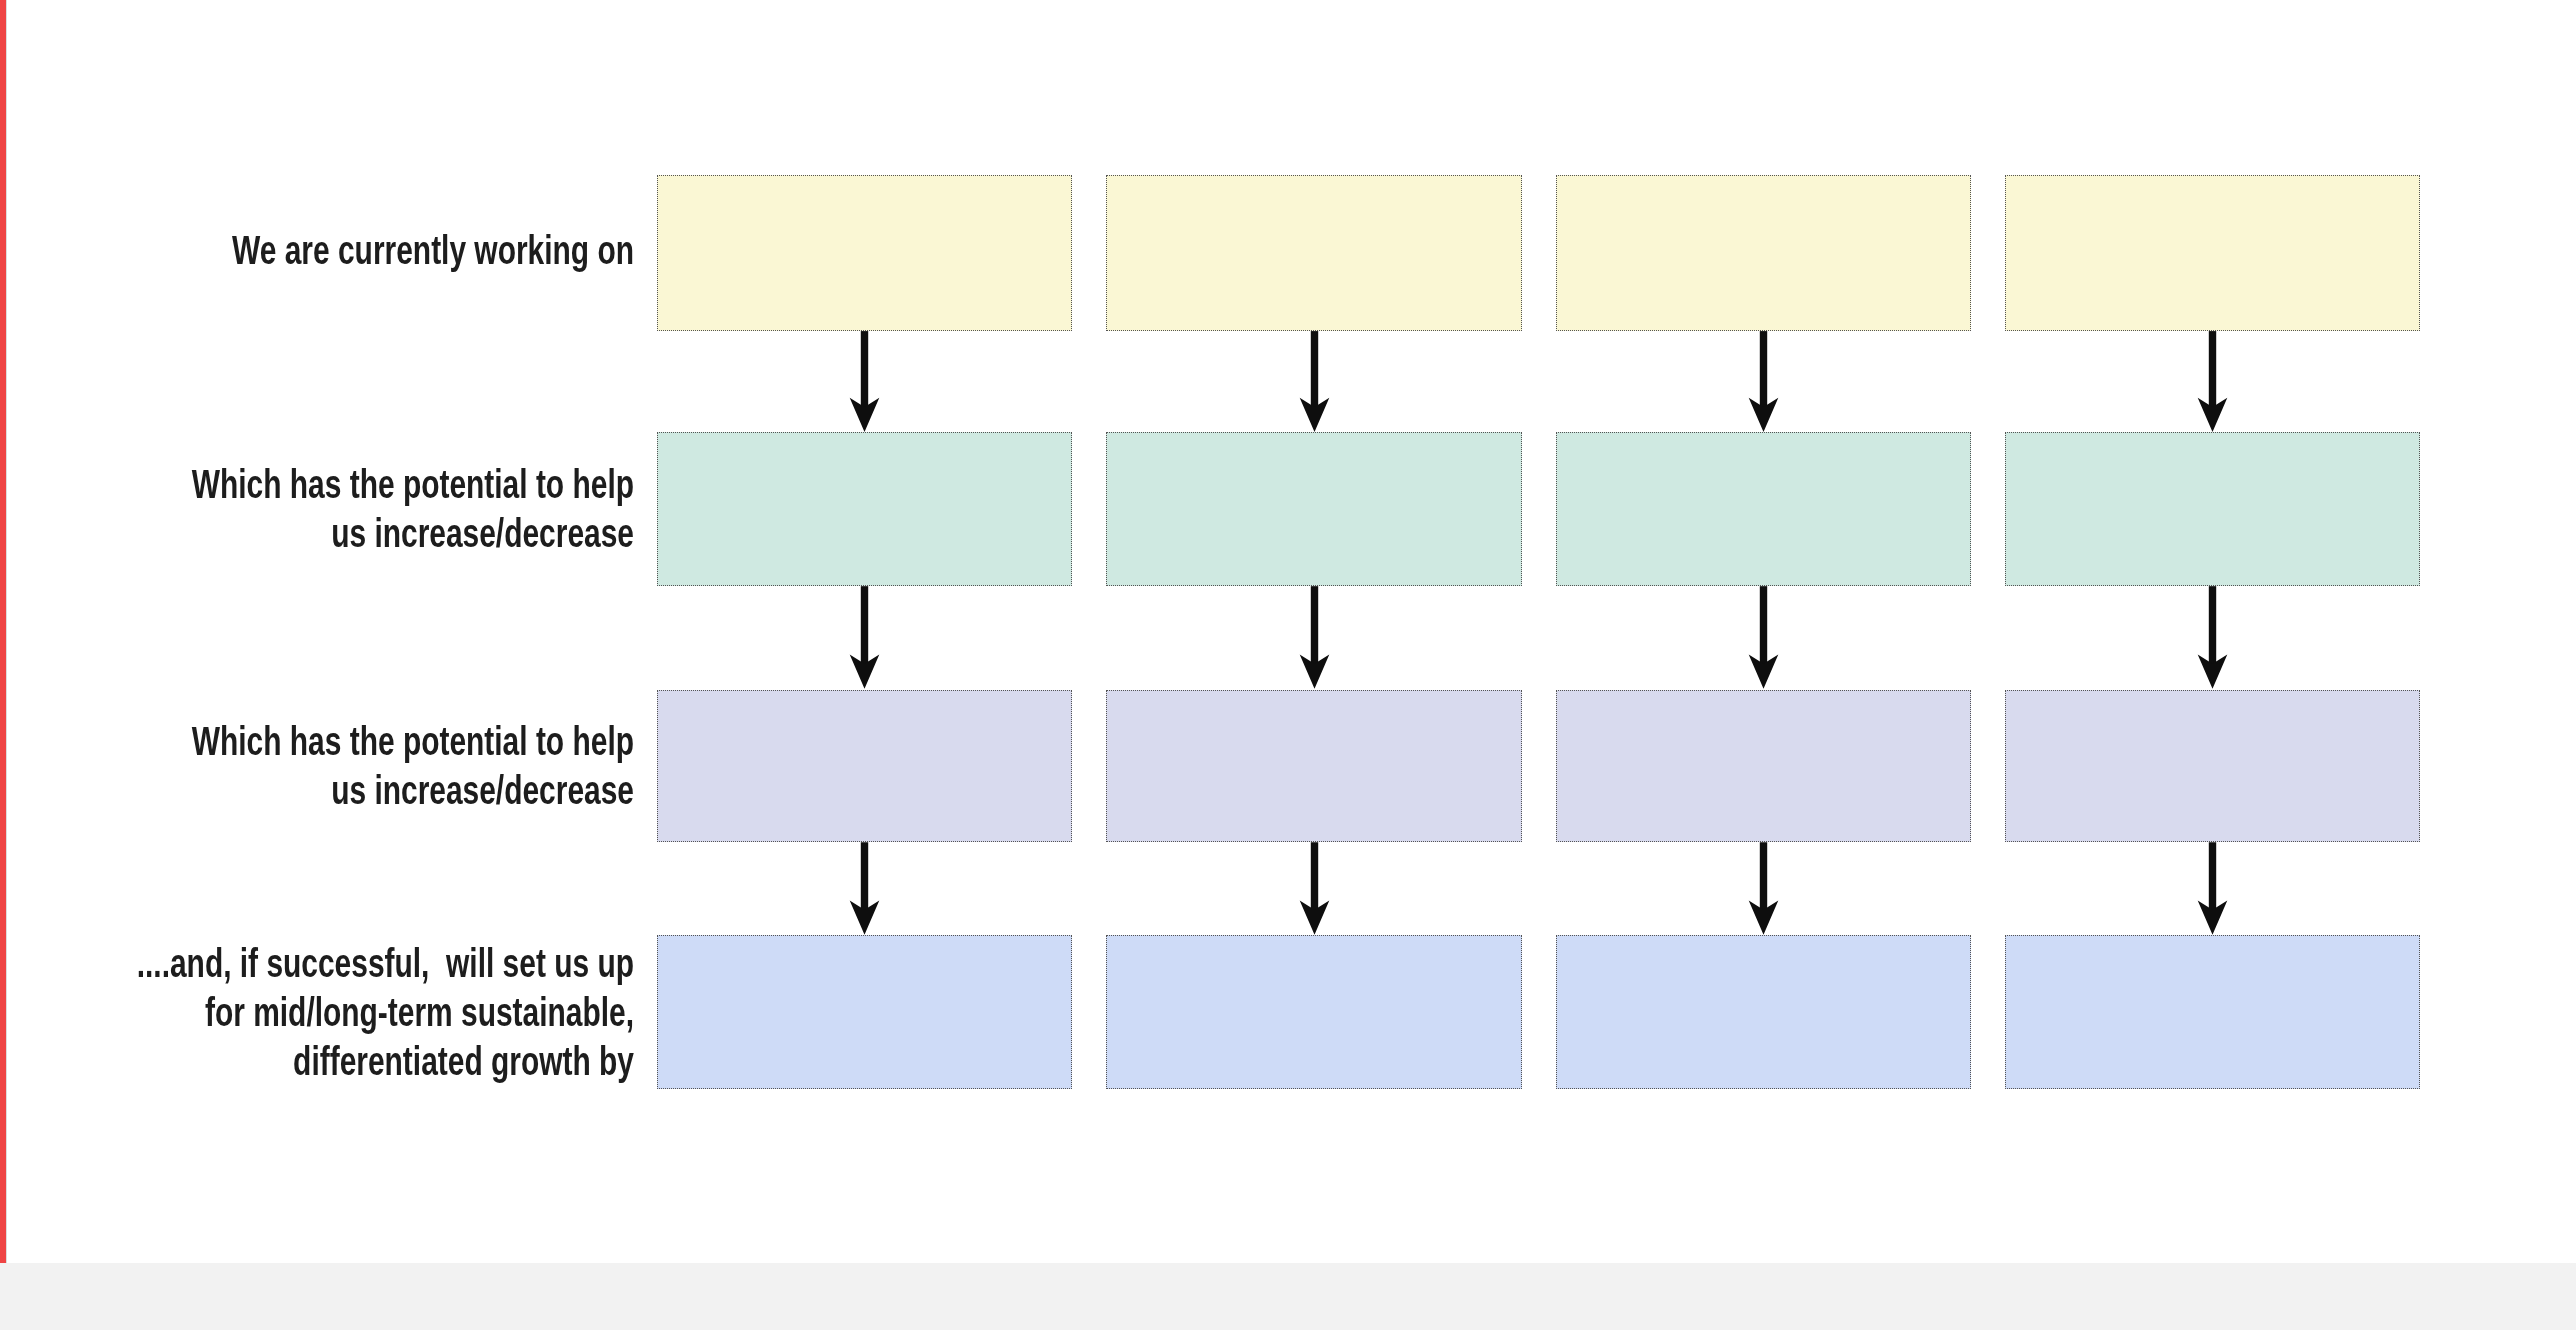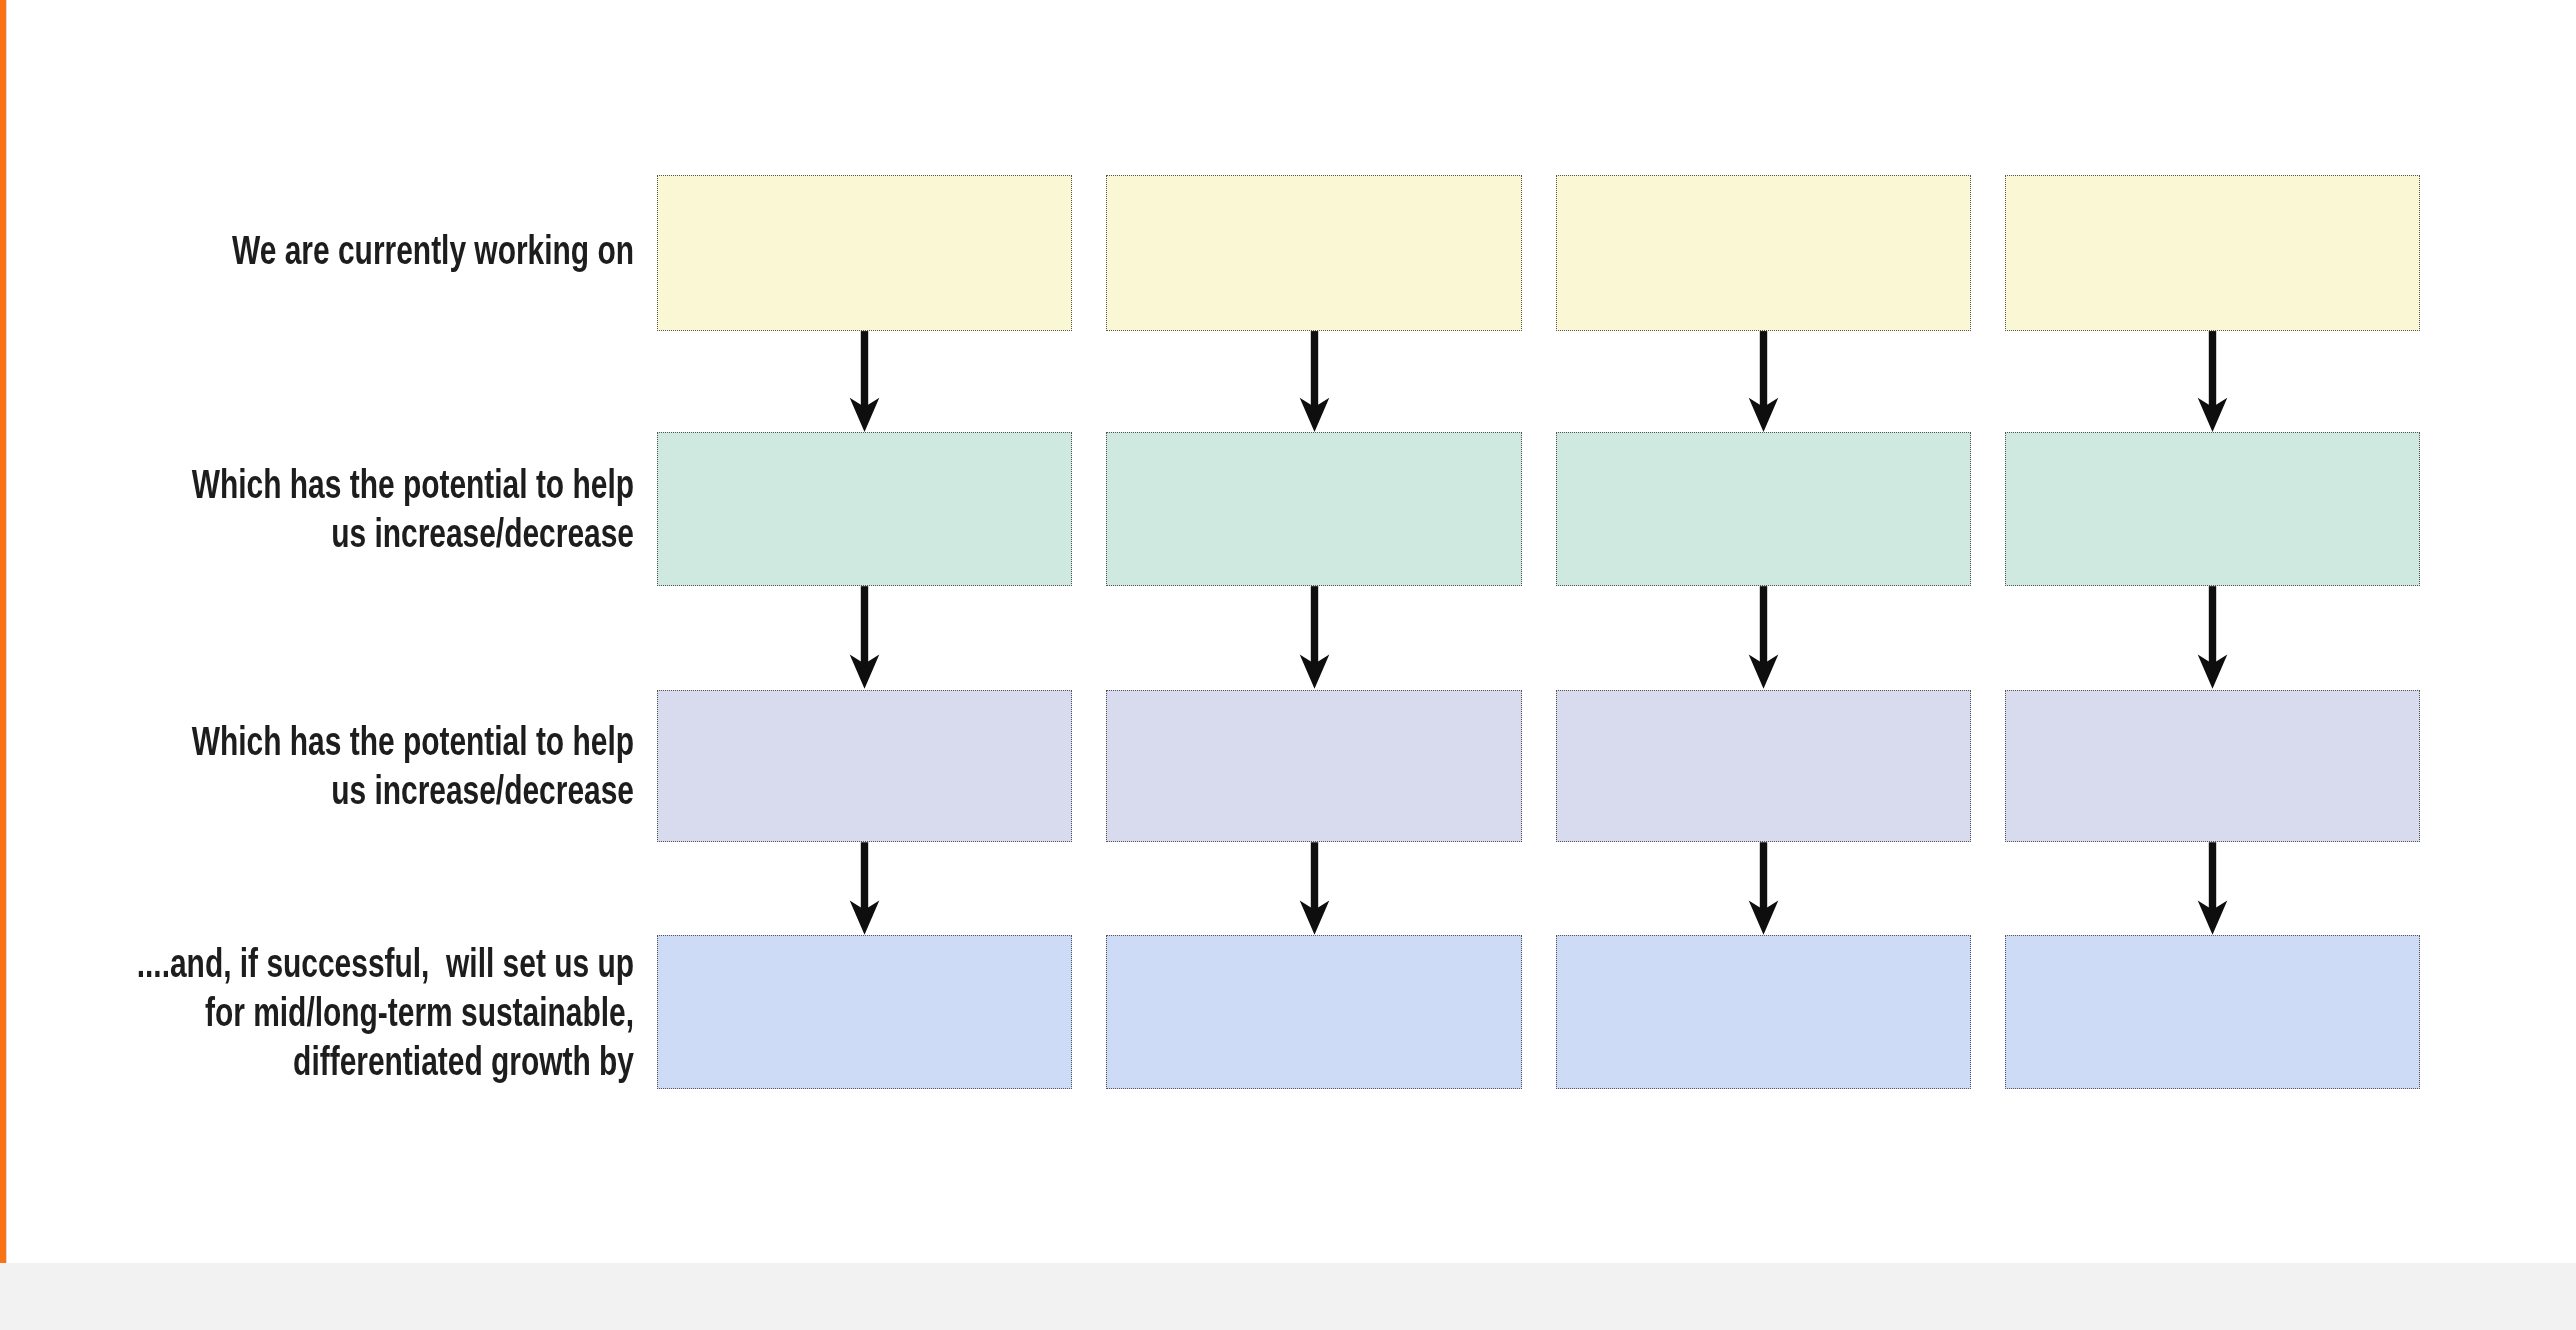--- a/index.html
+++ b/index.html
@@ -5,21 +5,21 @@
   html, body { margin: 0; padding: 0; }
   body {
     width: 2576px; height: 1331px;
     background: #f2f2f2;
     font-family: "Liberation Sans", sans-serif;
   }
   #stage {
     position: relative;
     width: 2576px; height: 1263px;
     overflow: hidden;
-    background: #f97316;
+    background: #ef4444;
     text-decoration: underline;
   }
   #canvas {
     position: absolute;
     left: 5.6px; top: 0;
     width: 2570px; height: 1325px;
     box-sizing: border-box;
     background: #ffffff;
     border-left: 0.9px solid #dcdcdc;
     border-bottom: 0.9px solid #dcdcdc;

